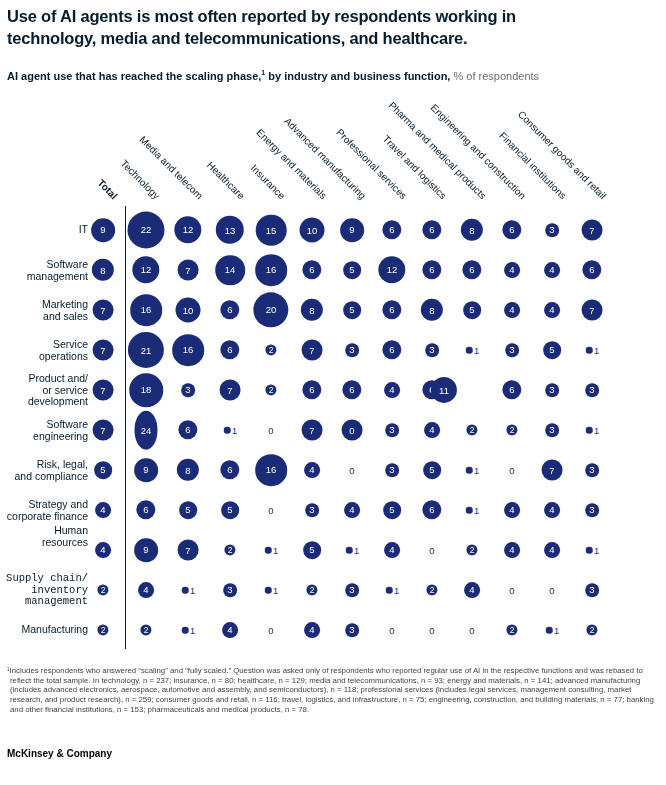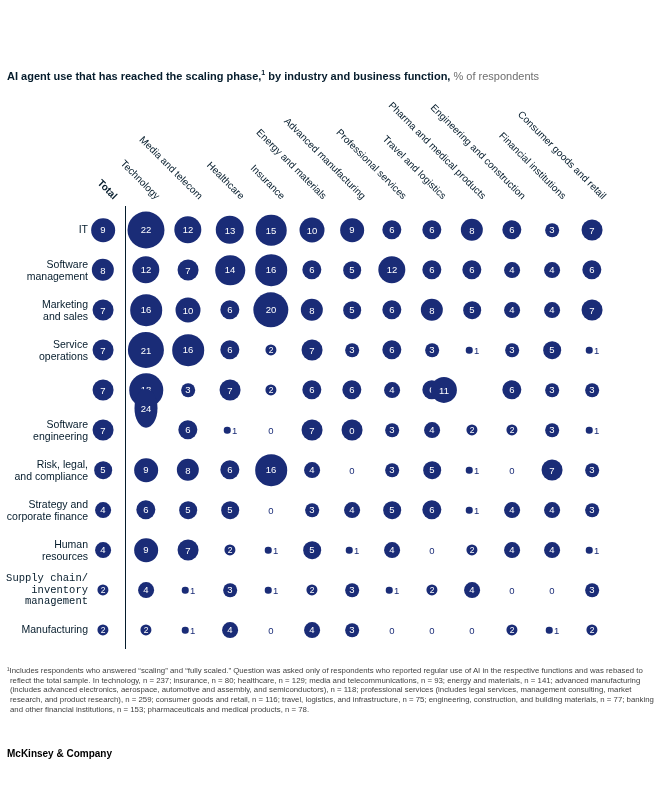--- a/index.html
+++ b/index.html
@@ -68,20 +68,22 @@
   }
   .brand{
     position:absolute;left:7px;top:748px;
     font-size:10px;font-weight:700;color:#000000;
   }
 </style>
 </head>
 <body>
 
 <div class="page">
+  <div class="title">Use of AI agents is most often reported by respondents working in
+technology, media and telecommunications, and healthcare.</div>
   <div class="subtitle"><span class="b">AI agent use that has reached the scaling phase,</span><span class="sup">1</span><span class="b"> by industry and business function,</span><span class="light"> % of respondents</span></div>
 
   <div class="chart" id="chart">
     <div class="divider"></div>
   <div class="colhead total" style="right: 555px;">Total</div>
       <div class="colhead" style="right: 512px;">Technology</div>
       <div class="colhead" style="right: 470px;">Media and telecom</div>
       <div class="colhead" style="right: 428px;">Healthcare</div>
       <div class="colhead" style="right: 387px;">Insurance</div>
       <div class="colhead" style="right: 346px;">Energy and materials</div>
@@ -146,37 +148,40 @@
       <div class="bubble" style="height: 20.9014px; width: 20.9014px; left: 312px; top: 350px;">7</div>
       <div class="bubble" style="height: 13.6832px; width: 13.6832px; left: 352px; top: 350px;">3</div>
       <div class="bubble" style="height: 19.351px; width: 19.351px; left: 392px; top: 350px;">6</div>
       <div class="bubble" style="height: 13.6832px; width: 13.6832px; left: 432px; top: 350px;">3</div>
       <div class="dot" style="left: 469px; top: 350px;"></div>
       <div class="dotlabel" style="left: 474px; top: 350px;">1</div>
       <div class="bubble" style="height: 13.6832px; width: 13.6832px; left: 512px; top: 350px;">3</div>
       <div class="bubble" style="height: 17.6649px; width: 17.6649px; left: 552px; top: 350px;">5</div>
       <div class="dot" style="left: 589px; top: 350px;"></div>
       <div class="dotlabel" style="left: 594px; top: 350px;">1</div>
+      <div class="rowlabel" style="top: 390px;">Product and/
+or service
+development</div>
       <div class="bubble" style="height: 20.9014px; width: 20.9014px; left: 103px; top: 390px;">7</div>
       <div class="bubble" style="height: 33.5169px; width: 33.5169px; left: 146px; top: 390px;">18</div>
       <div class="bubble" style="height: 13.6832px; width: 13.6832px; left: 188px; top: 390px;">3</div>
       <div class="bubble" style="height: 20.9014px; width: 20.9014px; left: 230px; top: 390px;">7</div>
       <div class="bubble small" style="height: 11.1723px; width: 11.1723px; left: 271px; top: 390px;">2</div>
       <div class="bubble" style="height: 19.351px; width: 19.351px; left: 312px; top: 390px;">6</div>
       <div class="bubble" style="height: 19.351px; width: 19.351px; left: 352px; top: 390px;">6</div>
       <div class="bubble" style="height: 15.8px; width: 15.8px; left: 392px; top: 390px;">4</div>
       <div class="bubble" style="height: 19.351px; width: 19.351px; left: 432px; top: 390px;">6</div>
       <div class="bubble" style="height: 26.2013px; width: 26.2013px; left: 444px; top: 390px;">11</div>
       <div class="bubble" style="height: 19.351px; width: 19.351px; left: 512px; top: 390px;">6</div>
       <div class="bubble" style="height: 13.6832px; width: 13.6832px; left: 552px; top: 390px;">3</div>
       <div class="bubble" style="height: 13.6832px; width: 13.6832px; left: 592px; top: 390px;">3</div>
       <div class="rowlabel" style="top: 430px;">Software
 engineering</div>
       <div class="bubble" style="height: 20.9014px; width: 20.9014px; left: 103px; top: 430px;">7</div>
-      <div class="bubble" style="height: 38.7019px; width: 23px; left: 146px; top: 408px;">24</div>
+      <div class="bubble" style="height: 38.7019px; width: 23px; left: 146px; top: 430px;">24</div>
       <div class="bubble" style="height: 19.351px; width: 19.351px; left: 188px; top: 430px;">6</div>
       <div class="dot" style="left: 227px; top: 430px;"></div>
       <div class="dotlabel" style="left: 232px; top: 430px;">1</div>
       <div class="zero" style="left: 271px; top: 430px;">0</div>
       <div class="bubble" style="height: 20.9014px; width: 20.9014px; left: 312px; top: 430px;">7</div>
       <div class="bubble" style="height: 20.9014px; width: 20.9014px; left: 352px; top: 430px;">0</div>
       <div class="bubble" style="height: 13.6832px; width: 13.6832px; left: 392px; top: 430px;">3</div>
       <div class="bubble" style="height: 15.8px; width: 15.8px; left: 432px; top: 430px;">4</div>
       <div class="bubble small" style="height: 11.1723px; width: 11.1723px; left: 472px; top: 430px;">2</div>
       <div class="bubble small" style="height: 11.1723px; width: 11.1723px; left: 512px; top: 430px;">2</div>
@@ -208,21 +213,21 @@
       <div class="zero" style="left: 271px; top: 510px;">0</div>
       <div class="bubble" style="height: 13.6832px; width: 13.6832px; left: 312px; top: 510px;">3</div>
       <div class="bubble" style="height: 15.8px; width: 15.8px; left: 352px; top: 510px;">4</div>
       <div class="bubble" style="height: 17.6649px; width: 17.6649px; left: 392px; top: 510px;">5</div>
       <div class="bubble" style="height: 19.351px; width: 19.351px; left: 432px; top: 510px;">6</div>
       <div class="dot" style="left: 469px; top: 510px;"></div>
       <div class="dotlabel" style="left: 474px; top: 510px;">1</div>
       <div class="bubble" style="height: 15.8px; width: 15.8px; left: 512px; top: 510px;">4</div>
       <div class="bubble" style="height: 15.8px; width: 15.8px; left: 552px; top: 510px;">4</div>
       <div class="bubble" style="height: 13.6832px; width: 13.6832px; left: 592px; top: 510px;">3</div>
-      <div class="rowlabel" style="top: 550px; text-align: right;">Human
+      <div class="rowlabel" style="top: 536px; text-align: right;">Human
 resources</div>
       <div class="bubble" style="height: 15.8px; width: 15.8px; left: 103px; top: 550px;">4</div>
       <div class="bubble" style="height: 23.7px; width: 23.7px; left: 146px; top: 550px;">9</div>
       <div class="bubble" style="height: 20.9014px; width: 20.9014px; left: 188px; top: 550px;">7</div>
       <div class="bubble small" style="height: 11.1723px; width: 11.1723px; left: 230px; top: 550px;">2</div>
       <div class="dot" style="left: 268px; top: 550px;"></div>
       <div class="dotlabel" style="left: 273px; top: 550px;">1</div>
       <div class="bubble" style="height: 17.6649px; width: 17.6649px; left: 312px; top: 550px;">5</div>
       <div class="dot" style="left: 349px; top: 550px;"></div>
       <div class="dotlabel" style="left: 354px; top: 550px;">1</div>

